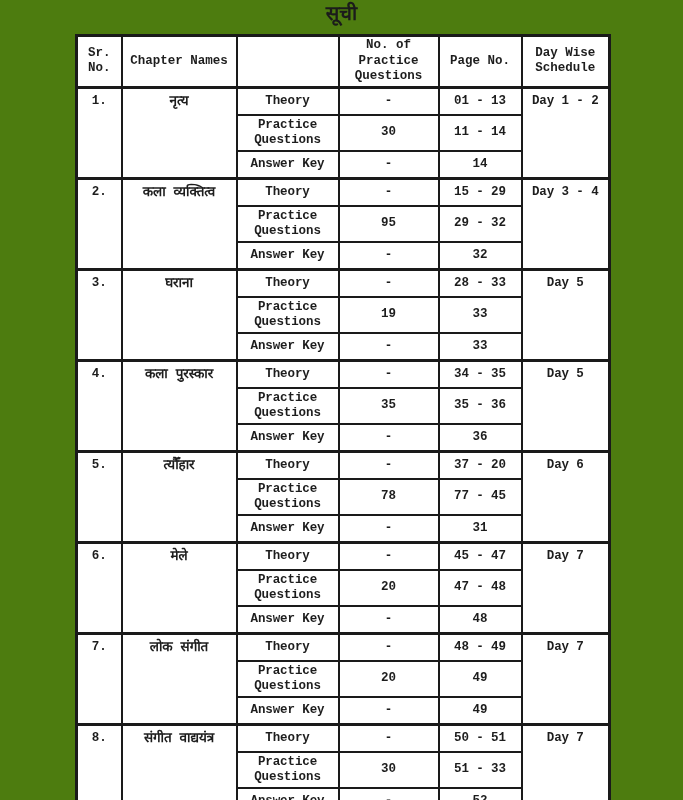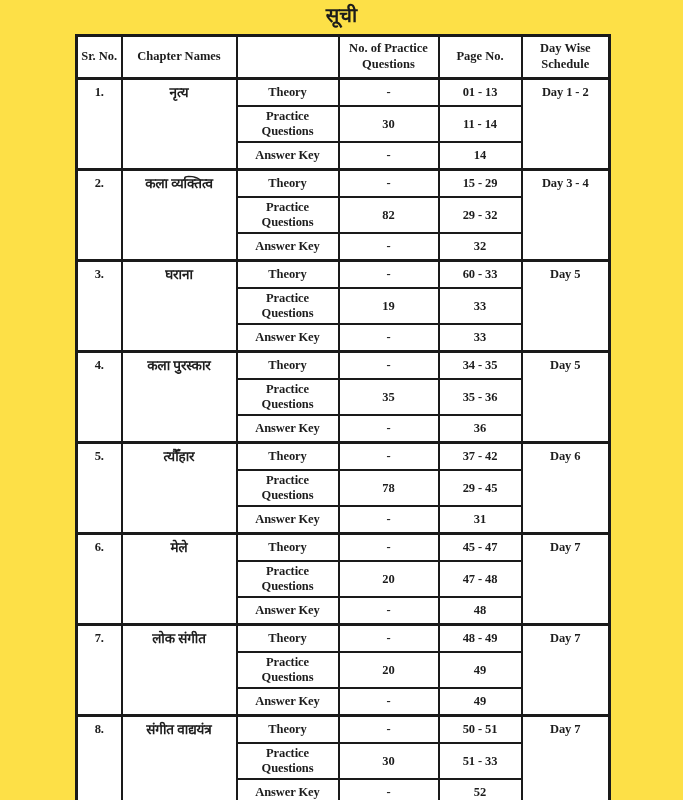--- a/index.html
+++ b/index.html
@@ -5,22 +5,22 @@
   html, body {
     margin: 0;
     padding: 0;
     background: #ffffff;
   }
   .page {
     position: relative;
     width: 683px;
     height: 800px;
     overflow: hidden;
-    background: #fde047;
-    font-family: Liberation Serif, serif;
+    background: #4d7c0f;
+    font-family: Liberation Mono, monospace;
     color: #1d1d1d;
   }
   .doc-title {
     position: absolute;
     top: 0px;
     left: 0;
     width: 100%;
     margin: 0;
     text-align: center;
     font-size: 20px;
@@ -122,34 +122,34 @@
         <tr class="chapter-start">
           <td class="merged" rowspan="3">2.</td>
           <td class="merged devanagari" rowspan="3">कला व्यक्तित्व</td>
           <td>Theory</td>
           <td>-</td>
           <td>15 - 29</td>
           <td class="merged" rowspan="3">Day 3 - 4</td>
         </tr>
         <tr>
           <td>Practice Questions</td>
-          <td>82</td>
+          <td>95</td>
           <td>29 - 32</td>
         </tr>
         <tr>
           <td>Answer Key</td>
           <td>-</td>
           <td>32</td>
         </tr>
         <tr class="chapter-start">
           <td class="merged" rowspan="3">3.</td>
           <td class="merged devanagari" rowspan="3">घराना</td>
           <td>Theory</td>
           <td>-</td>
-          <td>60 - 33</td>
+          <td>28 - 33</td>
           <td class="merged" rowspan="3">Day 5</td>
         </tr>
         <tr>
           <td>Practice Questions</td>
           <td>19</td>
           <td>33</td>
         </tr>
         <tr>
           <td>Answer Key</td>
           <td>-</td>
@@ -171,27 +171,27 @@
         <tr>
           <td>Answer Key</td>
           <td>-</td>
           <td>36</td>
         </tr>
         <tr class="chapter-start">
           <td class="merged" rowspan="3">5.</td>
           <td class="merged devanagari" rowspan="3">त्यौँहार</td>
           <td>Theory</td>
           <td>-</td>
-          <td>37 - 42</td>
+          <td>37 - 20</td>
           <td class="merged" rowspan="3">Day 6</td>
         </tr>
         <tr>
           <td>Practice Questions</td>
           <td>78</td>
-          <td>29 - 45</td>
+          <td>77 - 45</td>
         </tr>
         <tr>
           <td>Answer Key</td>
           <td>-</td>
           <td>31</td>
         </tr>
         <tr class="chapter-start">
           <td class="merged" rowspan="3">6.</td>
           <td class="merged devanagari" rowspan="3">मेले</td>
           <td>Theory</td>

